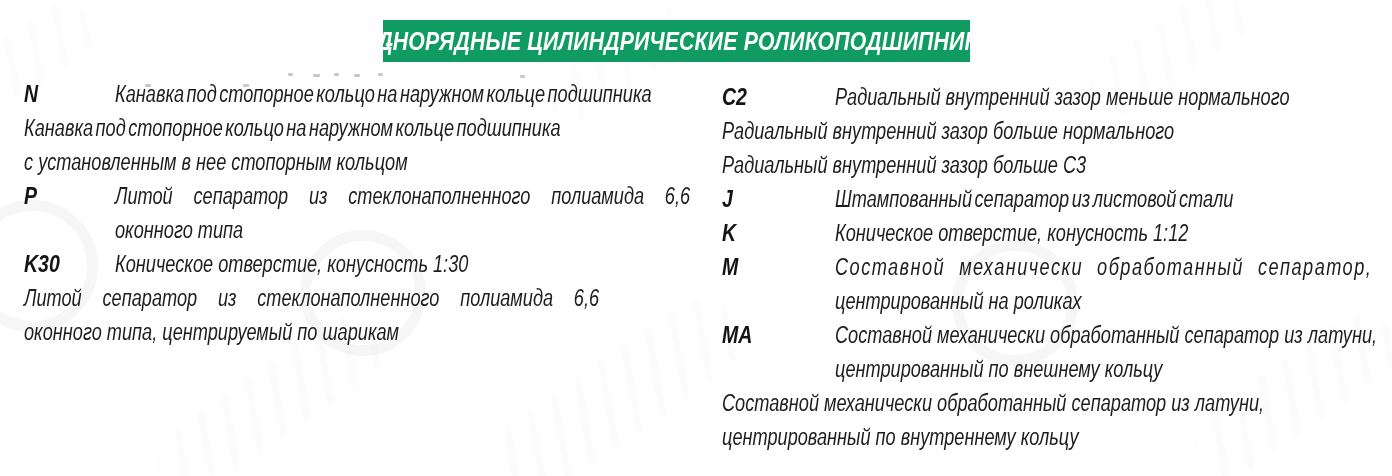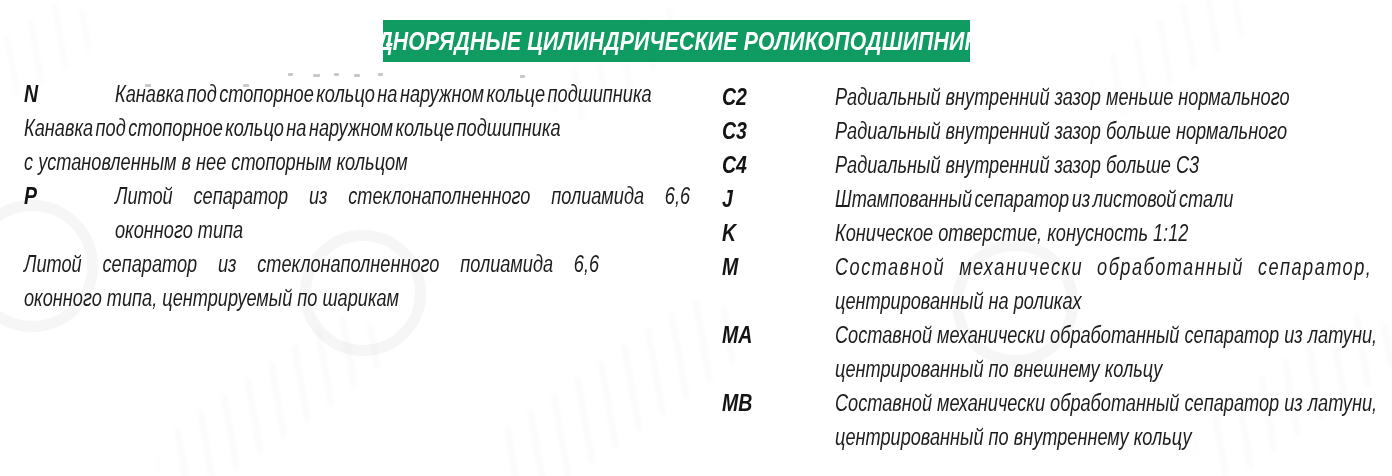--- a/index.html
+++ b/index.html
@@ -123,20 +123,28 @@
     <div class="code-cell">
         <div class="code">P</div>
       </div>
     <div class="desc">
       <div class="line stretch">Литой сепаратор из стеклонаполненного полиамида 6,6</div>
       <div class="line">оконного типа</div>
     </div>
   </div>
 
 
+  <div class="entry">
+    <div class="code-cell">
+        <div class="code">K30</div>
+      </div>
+    <div class="desc">
+      <div class="line">Коническое отверстие, конусность 1:30</div>
+    </div>
+  </div>
 
   <div class="entry">
     <div class="desc">
       <div class="line stretch">Литой сепаратор из стеклонаполненного полиамида 6,6</div>
       <div class="line">оконного типа, центрируемый по шарикам</div>
     </div>
   </div>
 
 </div>
 
@@ -145,32 +153,26 @@
   <div class="entry">
     <div class="code-cell">
         <div class="code">C2</div>
       </div>
     <div class="desc">
       <div class="line">Радиальный внутренний зазор меньше нормального</div>
     </div>
   </div>
 
   <div class="entry">
-    <div class="code-cell">
-        <div class="code">C3</div>
-      </div>
     <div class="desc">
       <div class="line">Радиальный внутренний зазор больше нормального</div>
     </div>
   </div>
 
   <div class="entry">
-    <div class="code-cell">
-        <div class="code">C4</div>
-      </div>
     <div class="desc">
       <div class="line">Радиальный внутренний зазор больше C3</div>
     </div>
   </div>
 
   <div class="entry">
     <div class="code-cell">
         <div class="code">J</div>
       </div>
     <div class="desc">
@@ -201,22 +203,19 @@
     <div class="code-cell">
         <div class="code">MA</div>
       </div>
     <div class="desc">
       <div class="line">Составной механически обработанный сепаратор из латуни,</div>
       <div class="line">центрированный по внешнему кольцу</div>
     </div>
   </div>
 
   <div class="entry">
-    <div class="code-cell">
-        <div class="code">MB</div>
-      </div>
     <div class="desc">
       <div class="line">Составной механически обработанный сепаратор из латуни,</div>
       <div class="line">центрированный по внутреннему кольцу</div>
     </div>
   </div>
 
 </div>
 
 </body></html>

